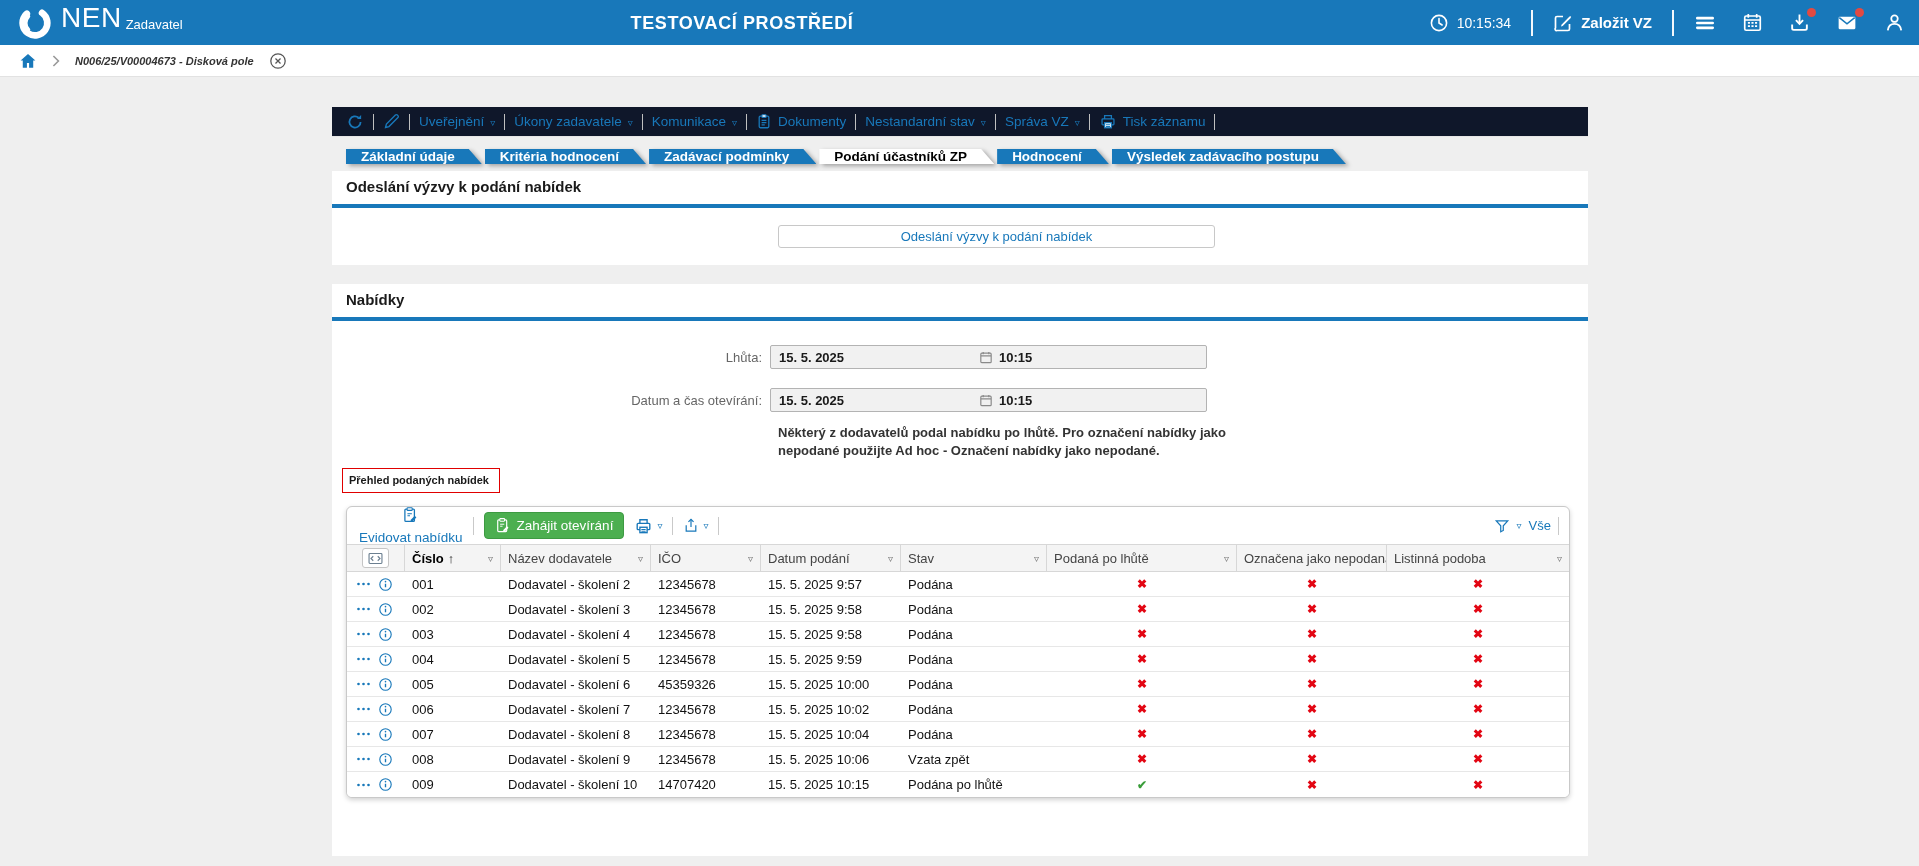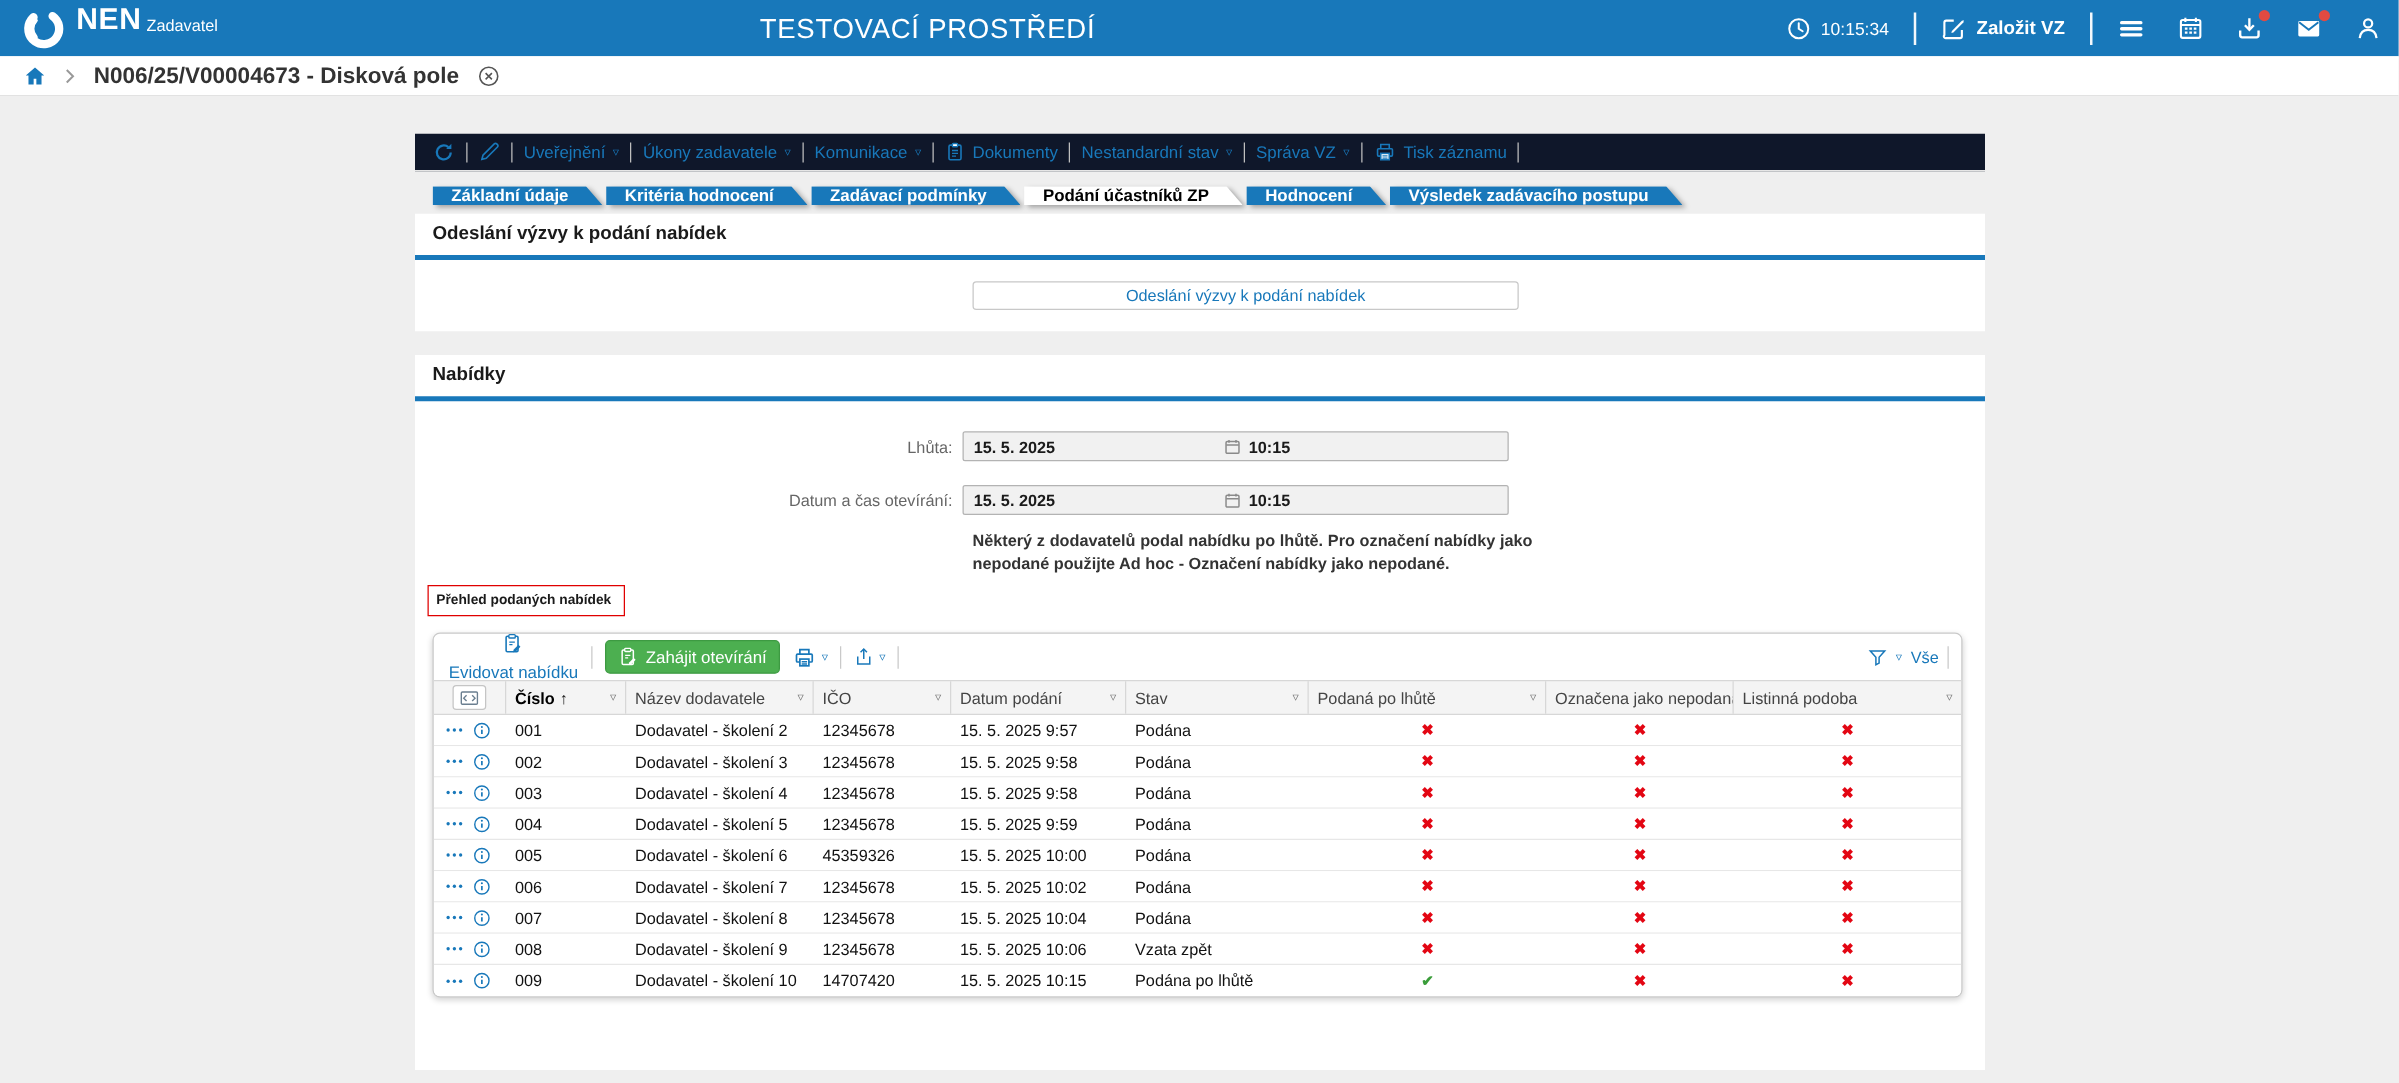--- a/index.html
+++ b/index.html
@@ -10,35 +10,35 @@
   }
   *{box-sizing:border-box;margin:0;padding:0;}
   html,body{width:1919px;height:866px;overflow:hidden;}
   body{font-family:"Liberation Sans",sans-serif;background:#efefef;font-size:13px;color:#222;position:relative;}
   svg{display:block;}
 
   
   .topbar{position:absolute;left:0;top:0;width:1919px;height:45px;background:var(--blue);color:#fff;display:flex;align-items:center;}
   .brand{display:flex;align-items:flex-start;gap:7px;padding-left:16px;}
   .brand-text{display:flex;align-items:flex-end;gap:4px;line-height:1;}
-  .brand-name{font-size:24px;font-weight:bold;letter-spacing:.5px;}
+  .brand-name{font-size:28px;font-weight:normal;letter-spacing:.5px;}
   .brand-sub{font-size:13px;padding-bottom:1px;}
-  .env-title{position:absolute;left:742px;top:50%;transform:translate(-50%,-50%);font-size:22px;font-weight:normal;letter-spacing:.6px;white-space:nowrap;}
+  .env-title{position:absolute;left:742px;top:50%;transform:translate(-50%,-50%);font-size:18px;font-weight:bold;letter-spacing:.6px;white-space:nowrap;}
   .top-right{position:absolute;right:14px;top:0;height:45px;display:flex;align-items:center;gap:20px;}
   .tb-group{display:flex;align-items:center;gap:8px;}
   .clock-text{font-size:14px;}
   .create-vz-label{font-size:15px;font-weight:bold;}
   .vdiv{width:2px;height:26px;background:rgba(255,255,255,.95);}
   .icon-cluster{display:flex;align-items:center;gap:26px;}
   .badge-wrap{position:relative;}
   .dot{position:absolute;top:-4px;right:-6px;width:9px;height:9px;border-radius:50%;background:#e24a42;}
 
   
   .breadcrumb{position:absolute;left:0;top:45px;width:1919px;height:32px;background:#fff;display:flex;align-items:center;gap:15px;padding-left:19px;border-bottom:1px solid #e2e2e2;}
-  .bc-label{font-size:18px;font-weight:bold;color:#333;}
+  .bc-label{font-size:11px;font-weight:bold;color:#333;font-style:italic;}
 
   
   .toolbar-band{position:absolute;left:332px;top:107px;width:1256px;height:30px;background:#0f172a;display:flex;align-items:center;gap:9px;padding-left:14px;color:var(--blue);border-bottom:1px solid #e6e6e6;}
   .tb-item{display:flex;align-items:center;gap:6px;font-size:13.5px;color:var(--blue);cursor:pointer;white-space:nowrap;}
   .tb-item .dd{font-size:10px;padding-top:1px;}
   .tb-sep{width:1px;height:16px;background:#bfbfbf;}
 
   .tabs{position:absolute;left:346px;top:143px;height:28px;display:flex;}
   .tab{filter:drop-shadow(3px 2px 2px rgba(0,0,0,.32));margin-right:3px;}
   .tab-inner{height:28px;line-height:28px;padding:0 27px 0 15px;background:var(--blue);color:#fff;font-weight:bold;font-size:13.5px;clip-path:polygon(0 0,calc(100% - 13px) 0,100% 100%,0 100%);white-space:nowrap;cursor:pointer;}

